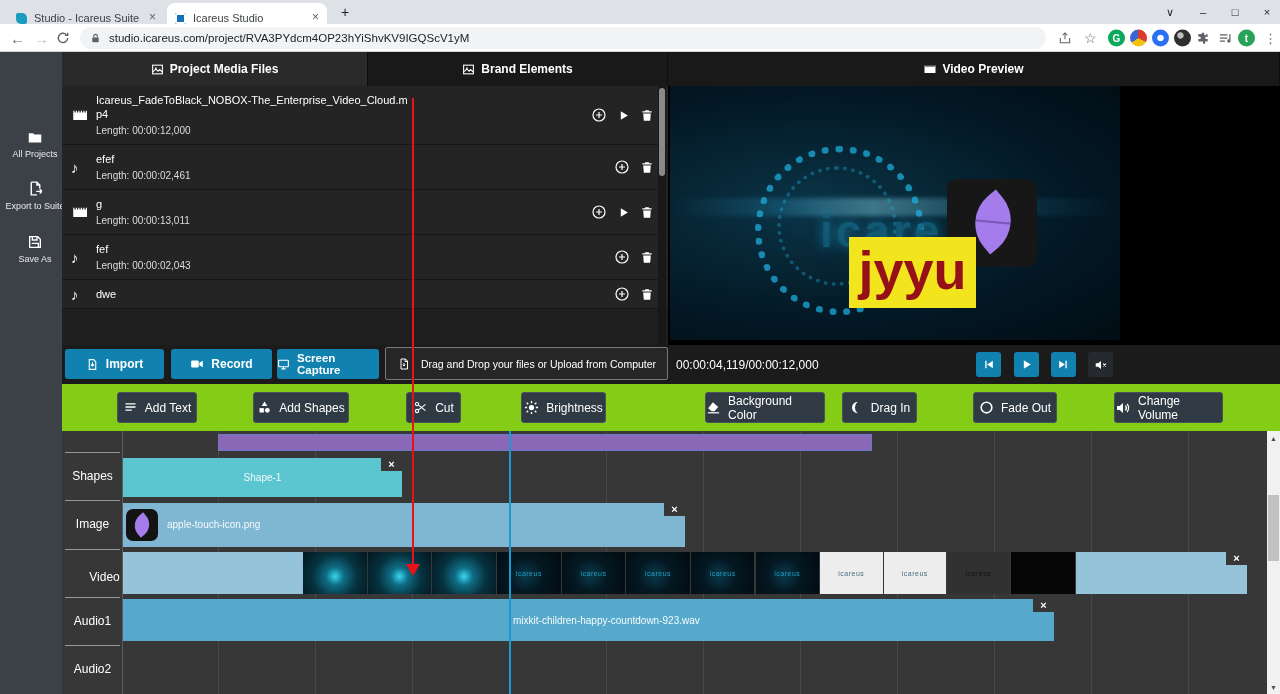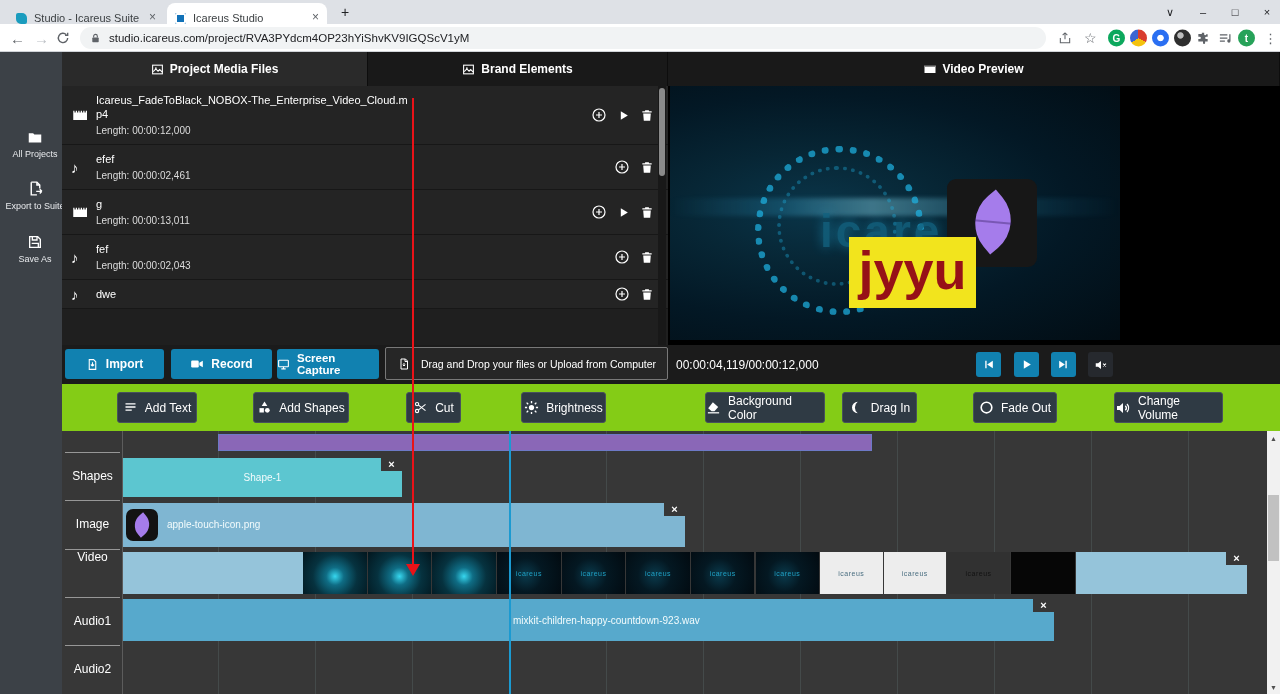--- a/index.html
+++ b/index.html
@@ -507,21 +507,21 @@
         <div class="gridline" style="left: 1126px;"></div>
       </div>
     <div class="tl-labelcol">
         <div class="tl-sep" style="top: 21px;"></div>
         <div class="tl-sep" style="top: 69px;"></div>
         <div class="tl-sep" style="top: 118px;"></div>
         <div class="tl-sep" style="top: 166px;"></div>
         <div class="tl-sep" style="top: 214px;"></div>
         <div class="tl-label" style="top: 45px;">Shapes</div>
         <div class="tl-label" style="top: 93px;">Image</div>
-        <div class="tl-label" style="top: 126px;">Video</div>
+        <div class="tl-label" style="top: 146px; padding-left: 12px;">Video</div>
         <div class="tl-label" style="top: 190px;">Audio1</div>
         <div class="tl-label" style="top: 238px;">Audio2</div>
       </div>
 
     <div class="clip" style="left:156px;top:3px;width:654px;height:17px;background:#8a67b7;border:1px solid #6d79c6;"></div>
 
     <div class="clip" style="left:61px;top:27px;width:279px;height:39px;background:#5cc6d0;display:flex;align-items:center;justify-content:center;">
       <span class="clip-text">Shape-1</span>
       <span class="clip-x">×</span>
     </div>

